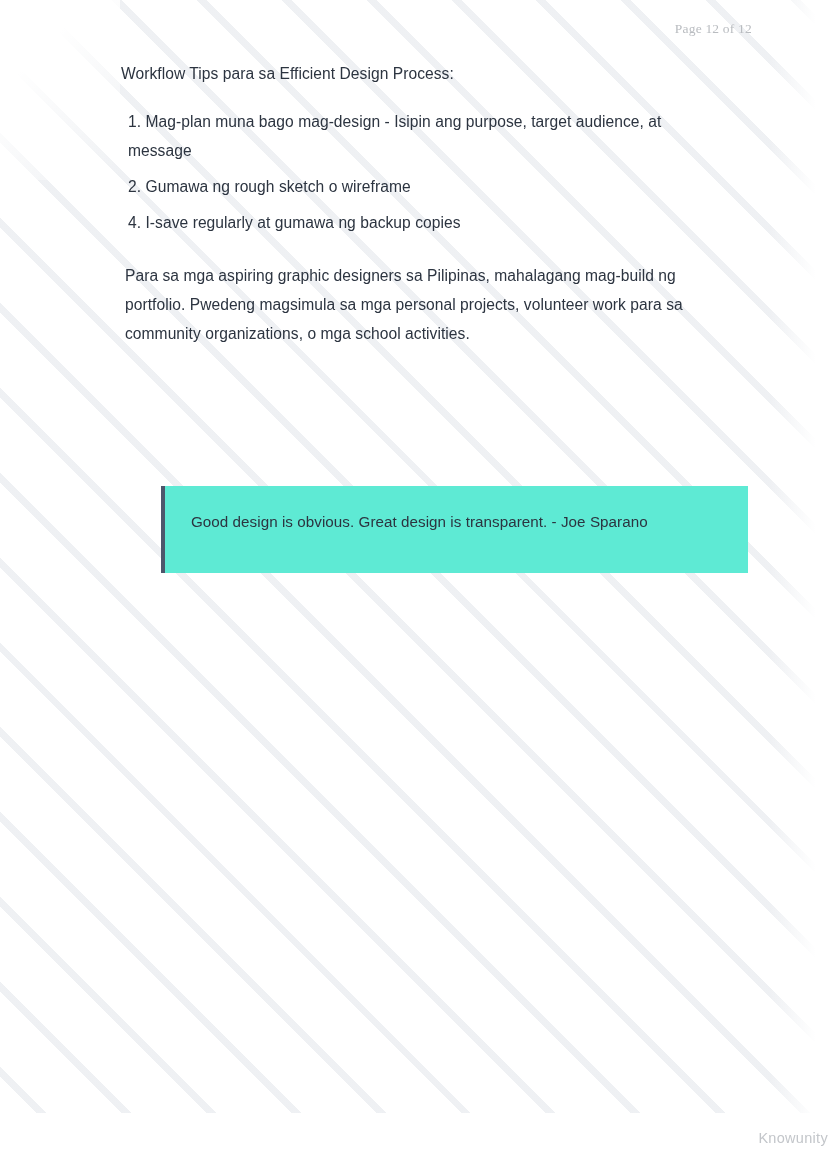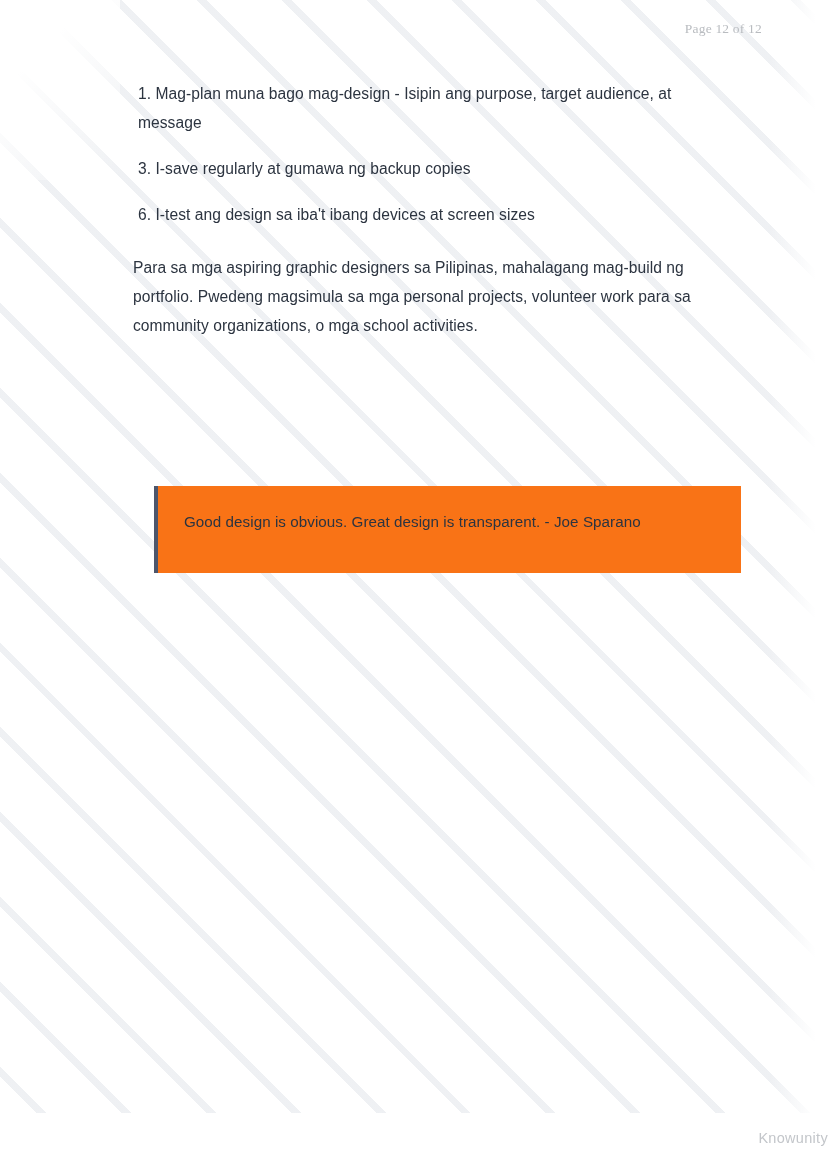--- a/index.html
+++ b/index.html
@@ -68,21 +68,21 @@
     position: relative;
     z-index: 2;
     width: 828px;
     height: 1171px;
   }
 
   
   .page-header {
     position: absolute;
     top: 21px;
-    right: 66px;
+    right: 76px;
     font-family: "Liberation Serif", serif;
     font-size: 13.5px;
     color: #b9bcc0;
     letter-spacing: 0.2px;
     white-space: nowrap;
   }
 
   
   .doc-body {
     position: absolute;
@@ -102,42 +102,42 @@
 
   .numbered-list {
     list-style: none;
     margin: 0 0 24px 0;
     padding: 0;
   }
   .numbered-list li {
     font-size: 15.6px;
     line-height: 29px;
     color: #2c3440;
-    margin: 17px;
+    margin: 7px;
     letter-spacing: 0.05px;
     max-width: 540px;
   }
 
   .body-paragraph {
     font-size: 15.6px;
     line-height: 29px;
     color: #2c3440;
-    margin: 12px;
+    margin: 4px;
     letter-spacing: 0.05px;
     width: 578px;
   }
 
   
   .quote-block {
     position: absolute;
-    left: 114px;
+    left: 121px;
     top: 470px;
     width: 587px;
     min-height: 87px;
-    background: #f97316;
+    background: #5eead4;
     border-left: 4px solid #4d566b;
     box-sizing: border-box;
   }
   .quote-text {
     margin: 0;
     padding: 23px 28px 22px 26px;
     font-size: 15.2px;
     line-height: 25px;
     color: #2c3440;
     letter-spacing: 0.05px;
@@ -161,25 +161,26 @@
 <div class="page">
 
   <div class="watermark"></div>
 
   <div class="content-layer">
 
     <div class="page-header">Page 12 of 12</div>
 
     <div class="doc-body">
 
+      <h2 class="section-heading">Workflow Tips para sa Efficient Design Process:</h2>
 
       <ul class="numbered-list">
         <li>1. Mag-plan muna bago mag-design - Isipin ang purpose, target audience, at message</li>
-        <li>3. I-save regularly at gumawa ng backup copies</li>
-        <li>6. I-test ang design sa iba't ibang devices at screen sizes</li>
+        <li>2. Gumawa ng rough sketch o wireframe</li>
+        <li>4. I-save regularly at gumawa ng backup copies</li>
       </ul>
 
       <p class="body-paragraph">Para sa mga aspiring graphic designers sa Pilipinas, mahalagang mag-build ng portfolio. Pwedeng magsimula sa mga personal projects, volunteer work para sa community organizations, o mga school activities.</p>
 
     </div>
 
     <blockquote class="quote-block">
       <p class="quote-text">Good design is obvious. Great design is transparent. - Joe Sparano</p>
     </blockquote>
 

